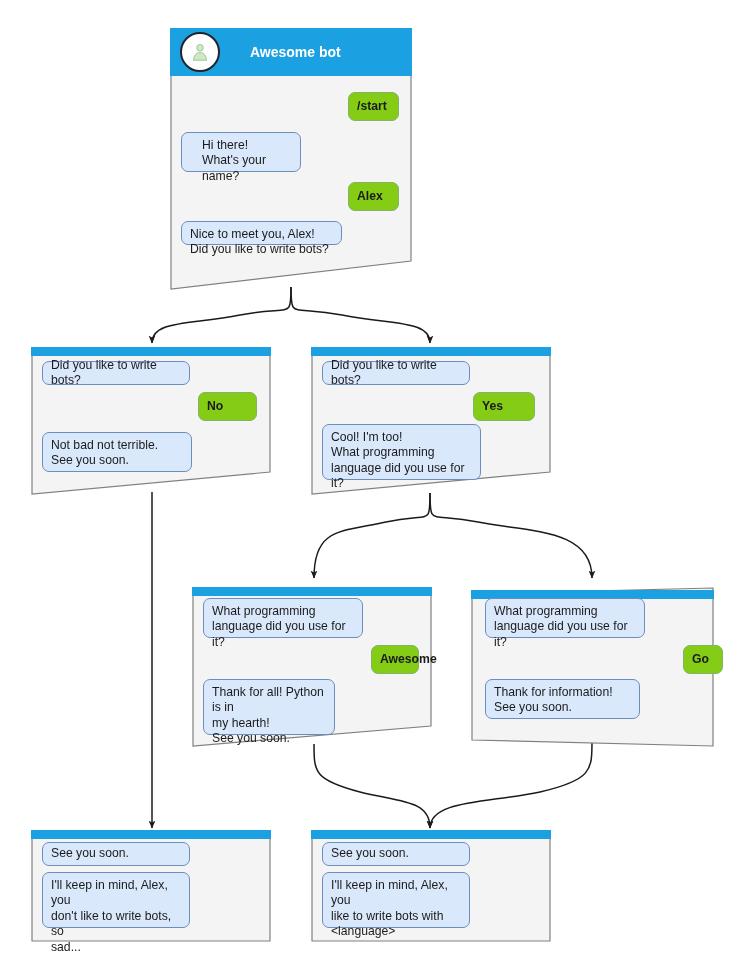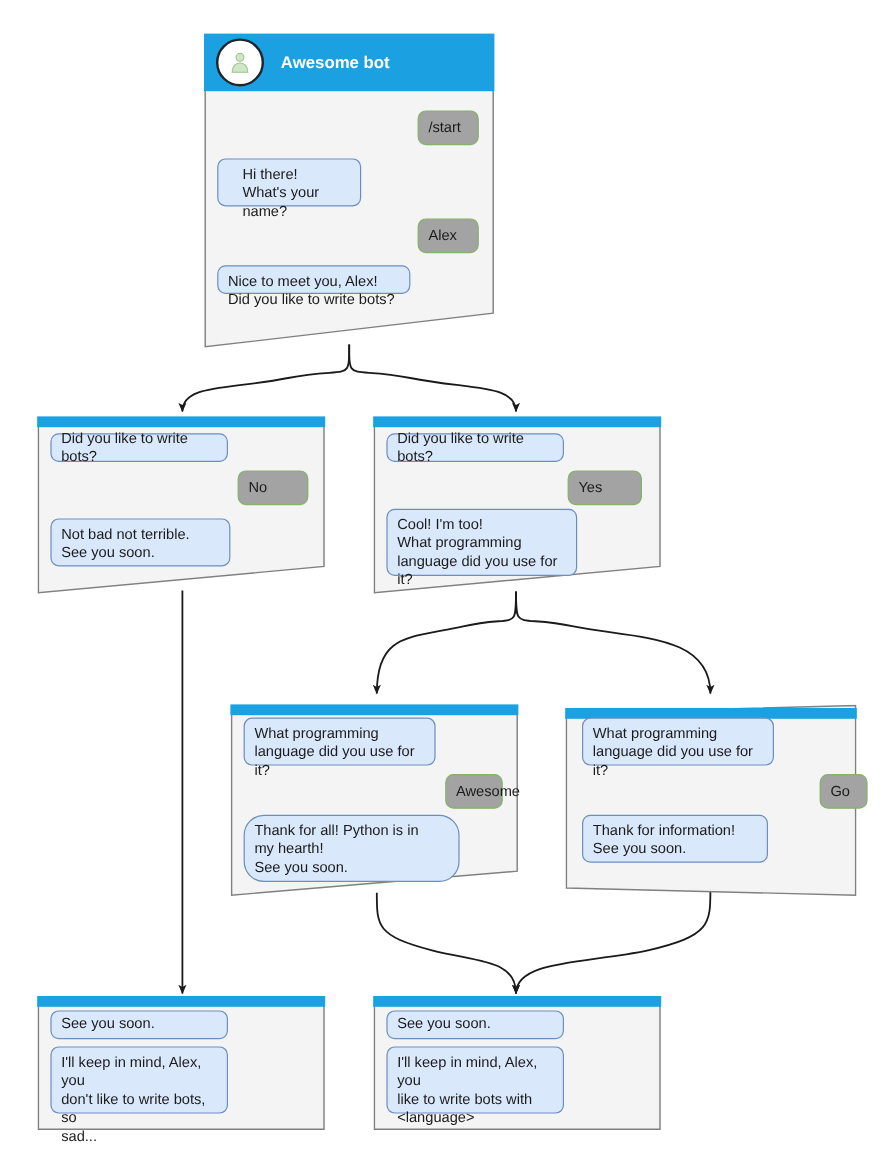--- a/index.html
+++ b/index.html
@@ -64,41 +64,42 @@
     margin-left: 10px;
     display: flex;
     align-items: center;
     justify-content: center;
     flex: 0 0 auto;
   }
   .bot-title {
     color: #ffffff;
     font-size: 14px;
     font-weight: bold;
-    margin-left: 14px;
+    margin-left: 30px;
     white-space: nowrap;
   }
   .bubble {
     position: absolute;
     box-sizing: border-box;
     border-radius: 7px;
     font-size: 12.2px;
     line-height: 15.4px;
     color: #1b1b1b;
     padding: 5px 8px 5px 8px;
     white-space: pre-line;
   }
   .bubble.bot {
     background: #dae8fc;
     border: 1px solid #6c8ebf;
   }
   .bubble.user {
-    background: #a3a3a3;
+    background: #84cc16;
     border: 1px solid #82b366;
     text-align: left;
+    font-weight: bold;
   }
 </style>
 </head>
 <body>
 
 <div id="canvas">
 
   <svg id="edges" viewBox="0 0 743 971">
     <defs>
       <marker id="arrow" markerWidth="10" markerHeight="10" refX="7.4" refY="4" orient="auto" markerUnits="userSpaceOnUse">
@@ -170,21 +171,21 @@
 
   <div class="card" style="left:192px; top:587px; width:240px; height:160px;">
     <svg class="card-shape" viewBox="0 0 240 160" preserveAspectRatio="none">
       <polygon points="1,1 239,1 239,139 1,159" fill="#f4f4f4" stroke="#808080" stroke-width="1.2"></polygon>
     </svg>
     <div class="card-inner">
       <div class="hdr" style="background:#1ba1e2;"></div>
       <div class="bubble bot" style="left:11px; top:11px; width:160px; height:40px;">What programming
 language did you use for it?</div>
       <div class="bubble user" style="left:179px; top:58px; width:48px; height:29px; display:flex; align-items:center;">Awesome</div>
-      <div class="bubble bot" style="left:11px; top:92px; width:180px; height:56px;border-radius:17px;">Thank for all! Python is in
+      <div class="bubble bot" style="left:11px; top:92px; width:132px; height:56px;">Thank for all! Python is in
 my hearth!
 See you soon.</div>
     </div>
   </div>
 
   <div class="card" style="left:471px; top:587px; width:243px; height:160px;">
     <svg class="card-shape" viewBox="0 0 243 160" preserveAspectRatio="none">
       <polygon points="1,7 242,1 242,159 1,153" fill="#f4f4f4" stroke="#808080" stroke-width="1.2"></polygon>
     </svg>
     <div class="card-inner">

